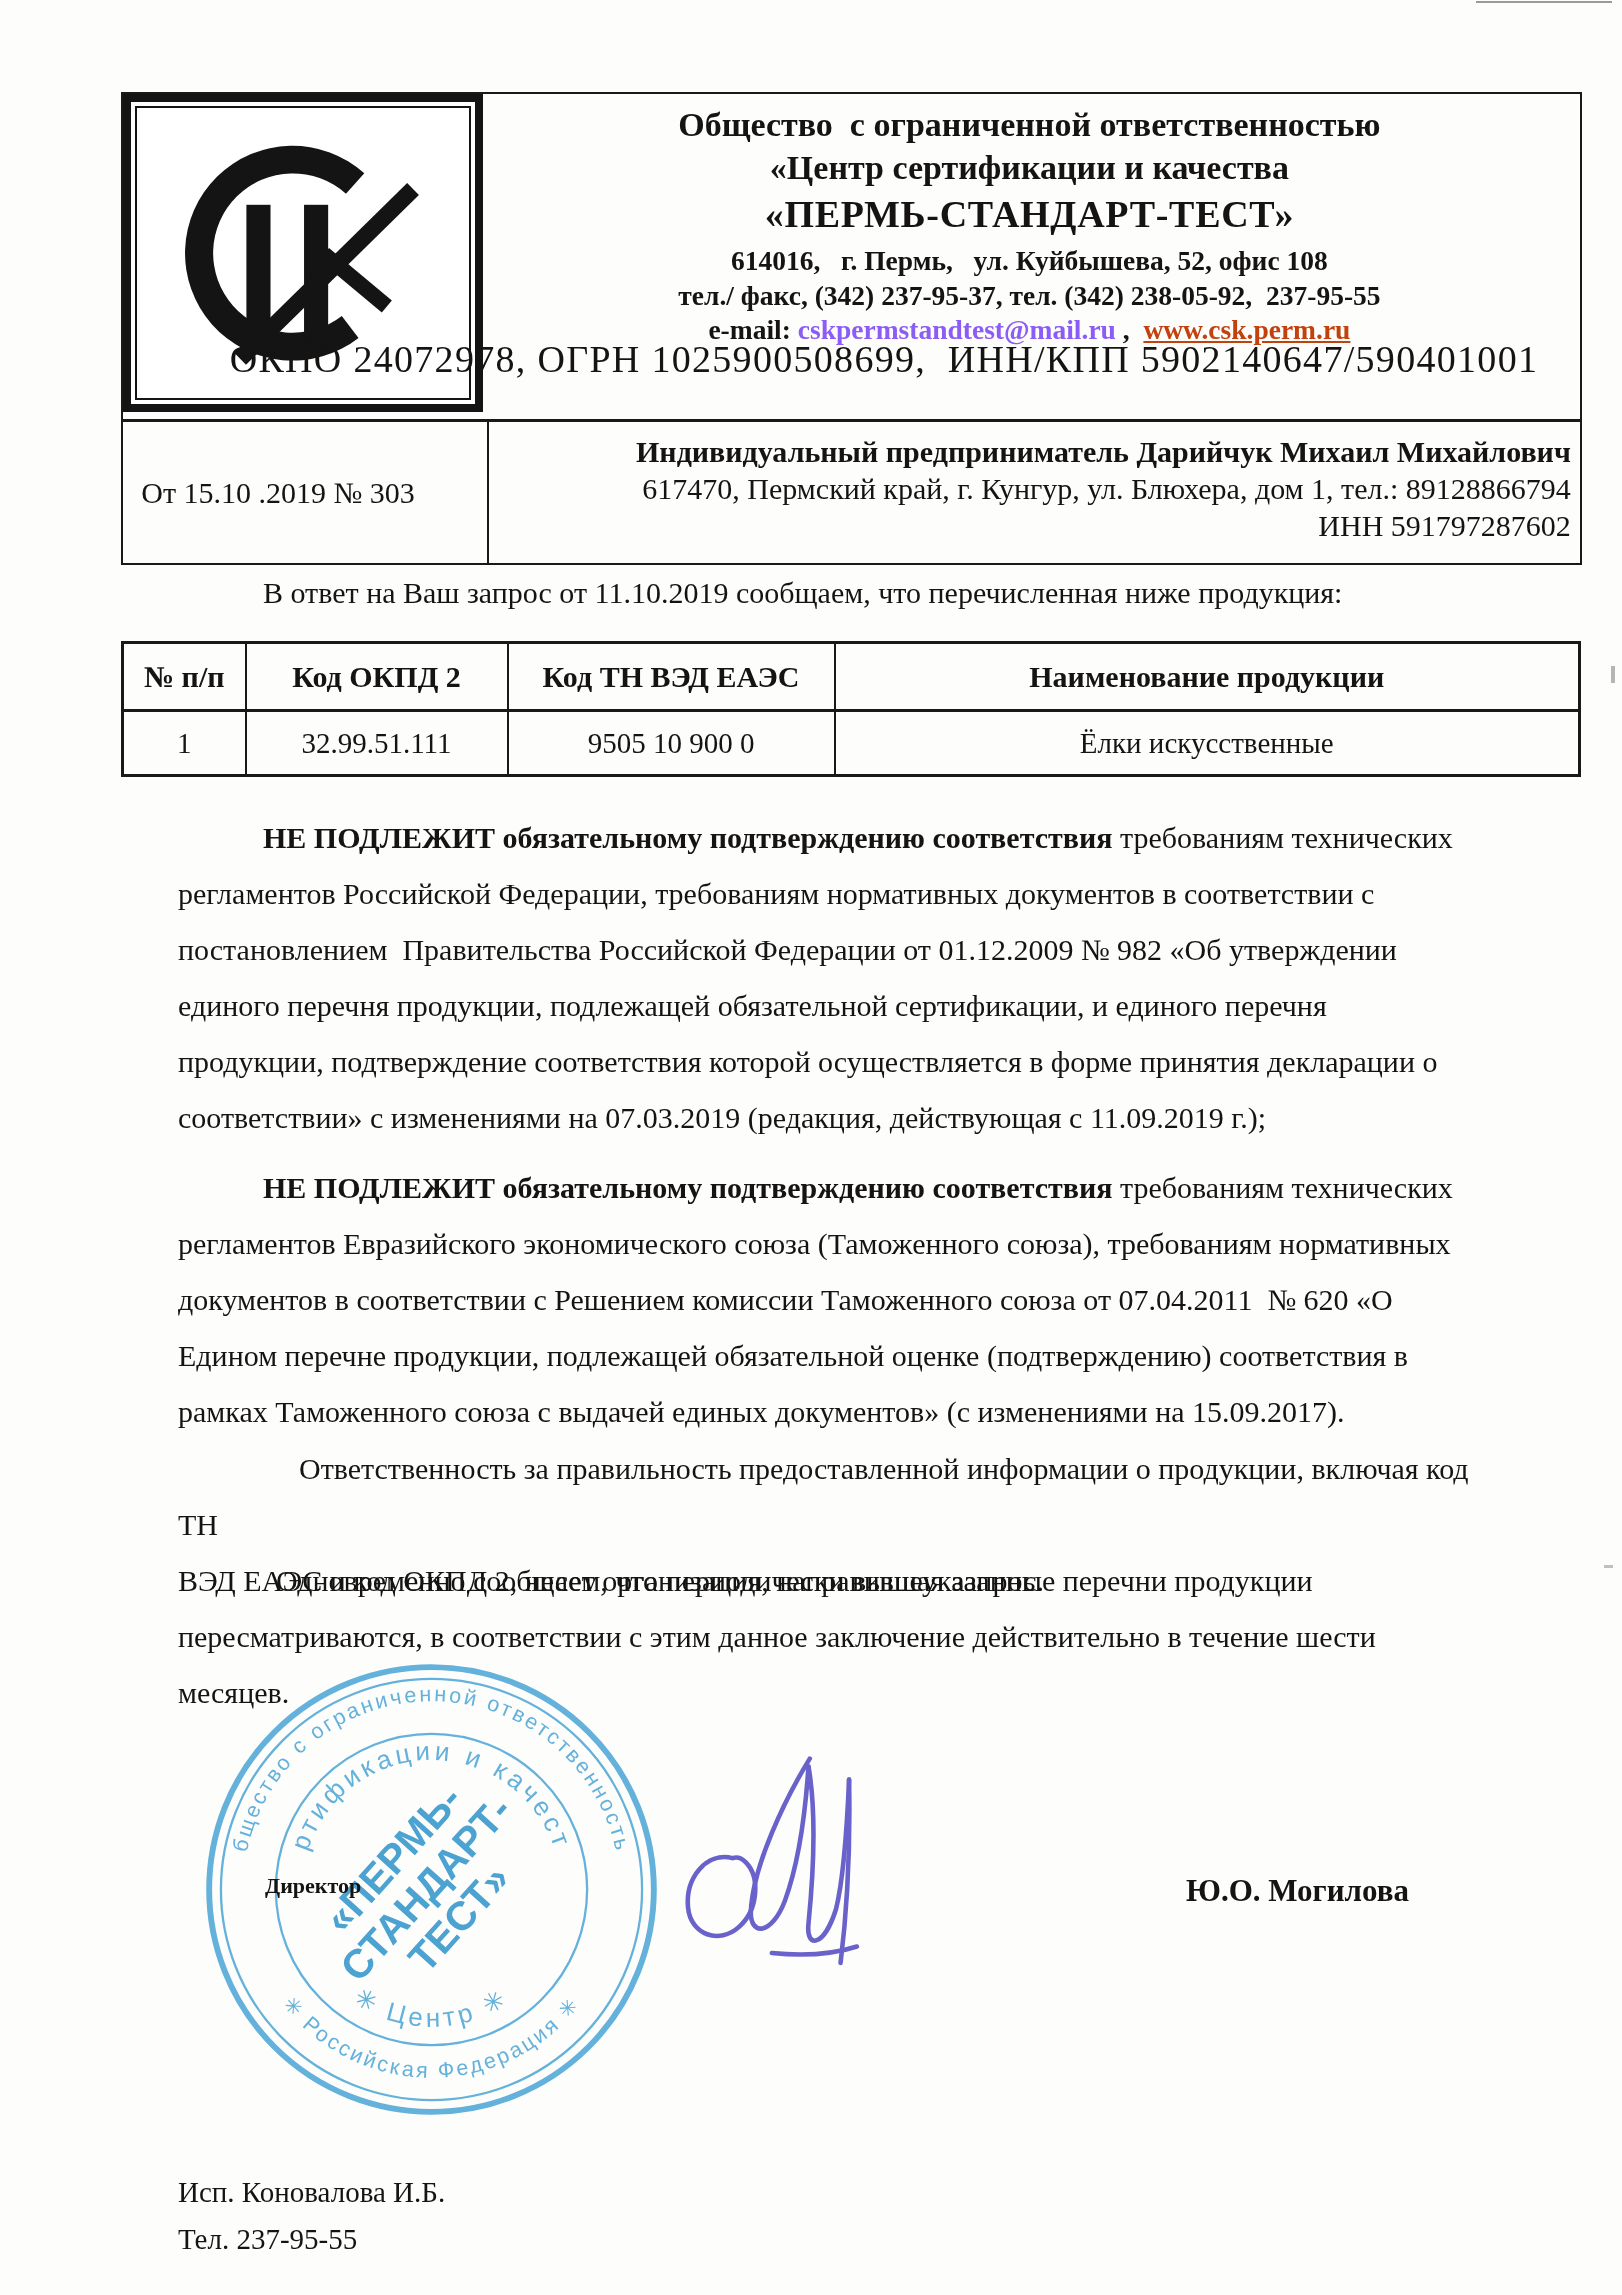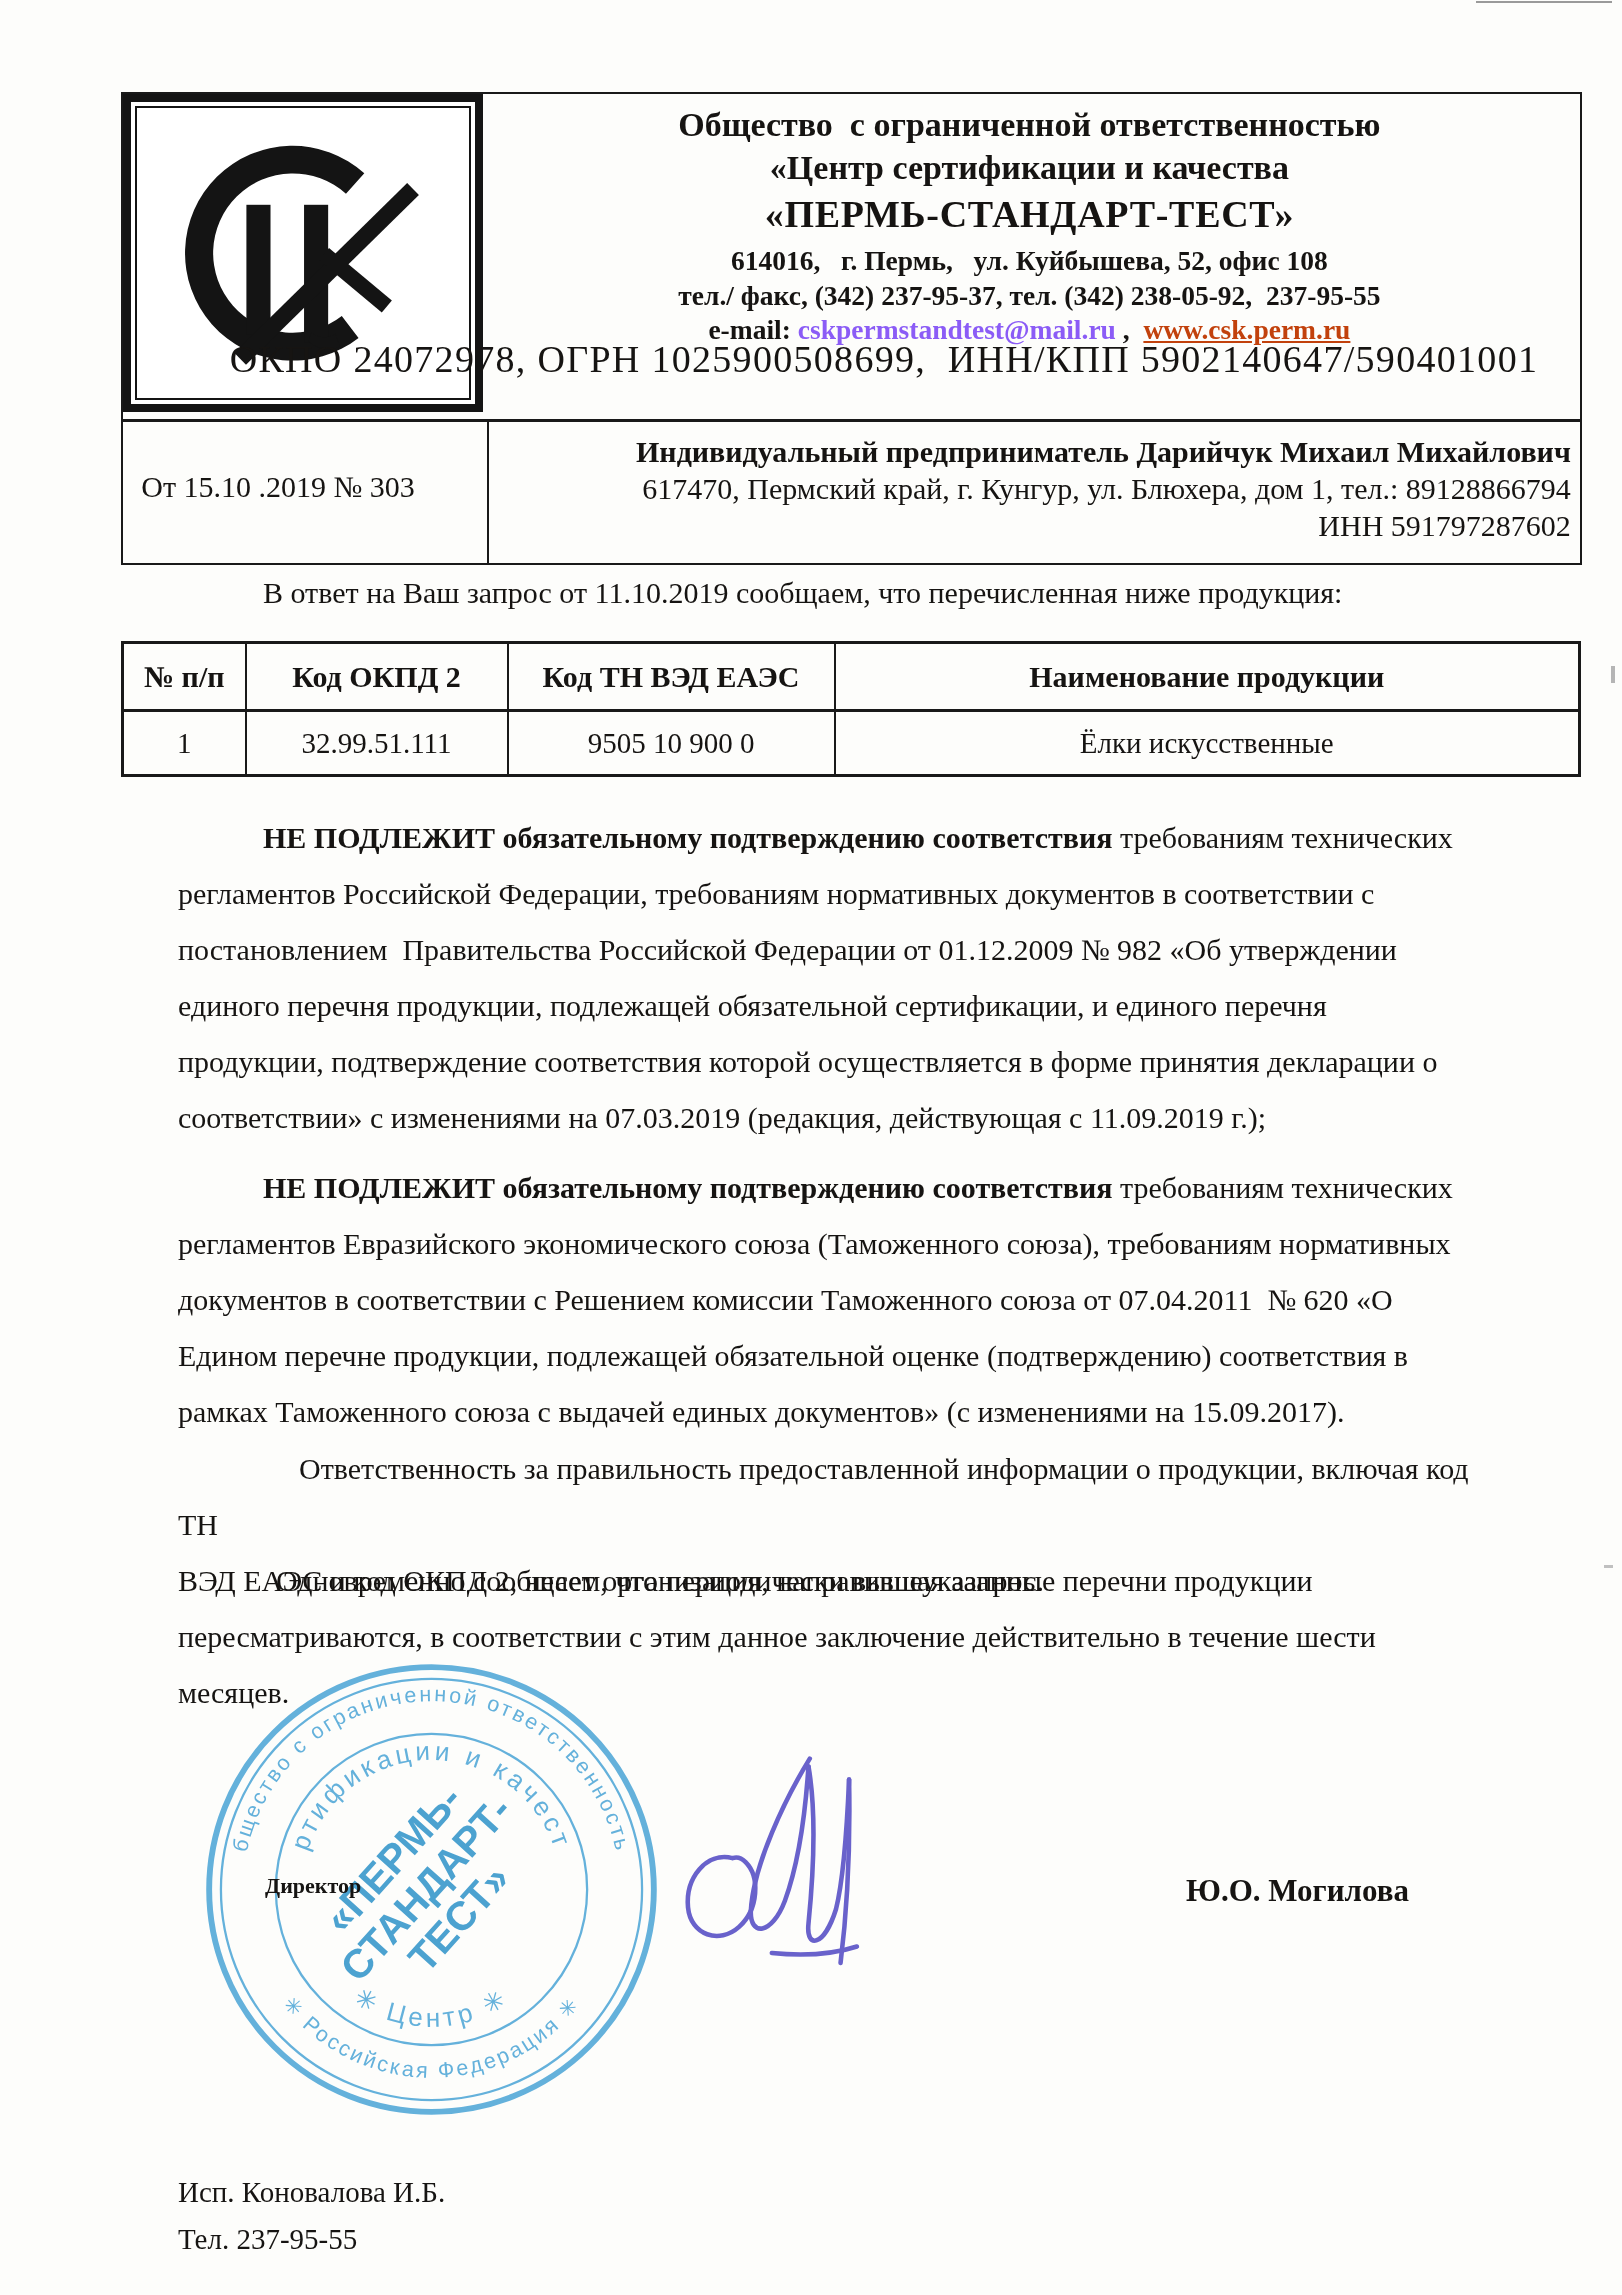--- a/index.html
+++ b/index.html
@@ -17,21 +17,21 @@
   .c3{font-size:38px;font-weight:bold;margin-top:5.2px;letter-spacing:0.7px;}
   .c4{font-size:27.5px;font-weight:bold;margin-top:9.2px;}
   .c5{font-size:27.5px;font-weight:bold;margin-top:2.6px;}
   .c6{font-size:27.5px;font-weight:bold;margin-top:2.6px;}
   .email-addr{color:#8b5cf6;}
   .site{text-decoration:underline;color:#c2410c;}
   .codes{position:absolute;left:85px;right:20px;top:243px;text-align:center;
          font-size:38px;font-weight:normal;letter-spacing:1.3px;}
   .hdr-row2{position:relative;height:141px;}
   .ref-cell{position:absolute;left:0;top:0;bottom:0;width:364px;border-right:2.6px solid #191919;}
-  .ref-date{position:absolute;left:18.3px;top:48px;font-size:30px;}
+  .ref-date{position:absolute;left:18.3px;top:54px;font-size:30px;}
   .rcpt{position:absolute;left:393px;right:9.2px;top:10.5px;text-align:right;font-size:30px;line-height:37px;}
   .rcpt .b{font-weight:bold;}
   
   .intro{position:absolute;left:178px;top:576px;width:1319px;font-size:30px;text-indent:85px;}
   table.prod{position:absolute;left:121px;top:641px;width:1460px;border-collapse:collapse;}
   table.prod th,table.prod td{border:2px solid #191919;text-align:center;font-weight:normal;}
   table.prod th{font-weight:bold;font-size:30px;height:63px;}
   table.prod td{font-size:29px;height:60px;}
   table.prod tr{border-top:3.3px solid #191919;border-bottom:3.3px solid #191919;}
   table.prod{border:3.3px solid #191919;}

